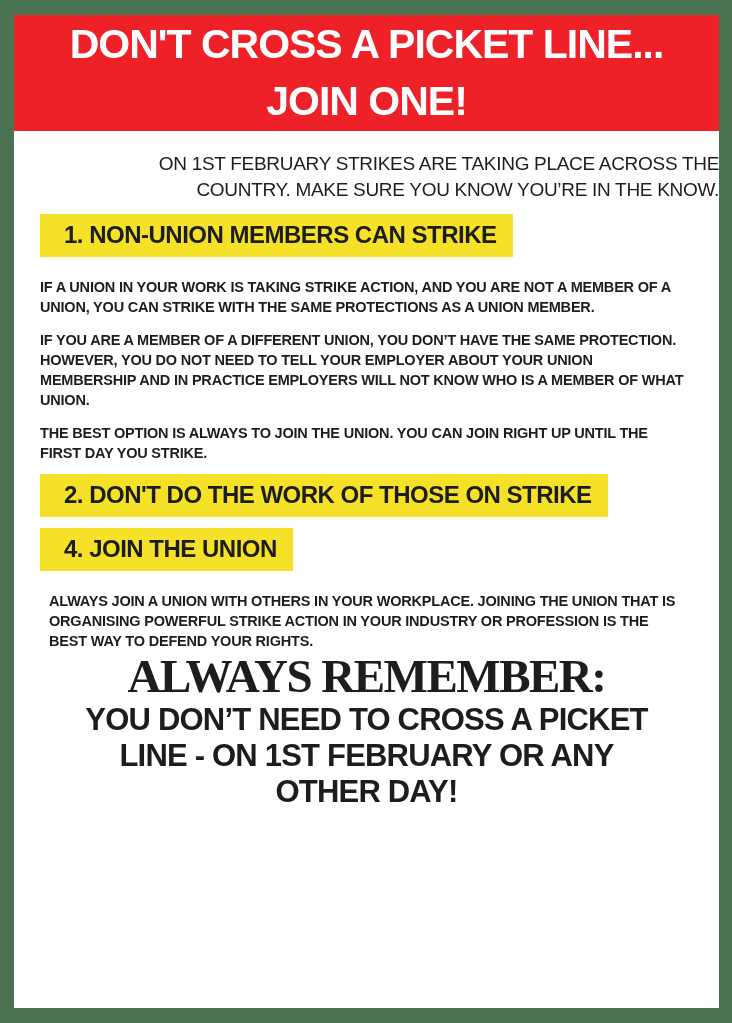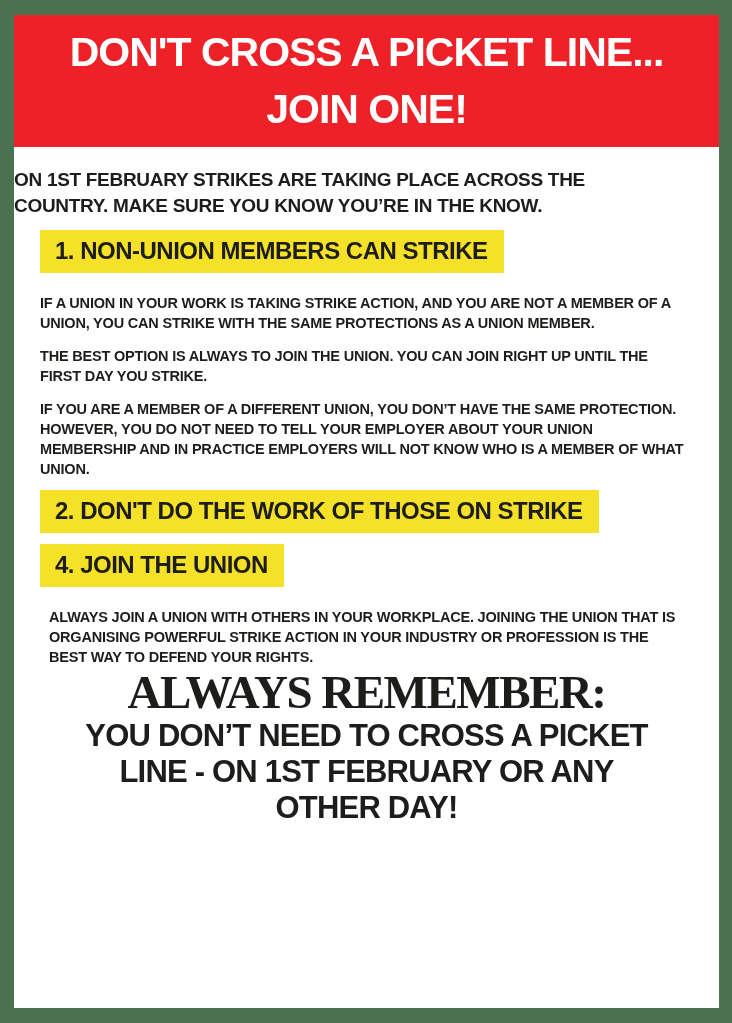--- a/index.html
+++ b/index.html
@@ -23,55 +23,55 @@
     padding: 15px 13px 15px 14px;
   }
   .inner {
     width: 100%;
     height: 993px;
     background: #ffffff;
     overflow: hidden;
   }
   .banner {
     width: 100%;
-    height: 132px;
+    height: 116px;
     background: var(--header-red);
     display: flex;
     align-items: center;
     justify-content: center;
     text-align: center;
   }
   .banner h1 {
     color: var(--header-text-white);
     font-size: 41px;
     line-height: 57px;
     font-weight: 800;
     letter-spacing: -1px;
     white-space: pre-line;
   }
   .intro {
     margin-top: 20px;
-    text-align: left;
+    text-align: right;
     color: var(--text-black);
     font-size: 19px;
     line-height: 26px;
-    font-weight: 700;
+    font-weight: 400;
     letter-spacing: -0.3px;
     white-space: pre-line;
   }
   .content { padding: 0 30px 0 26px; }
   .hl {
     display: inline-block;
     background: var(--highlight-yellow);
     color: var(--text-black);
     font-size: 24px;
     line-height: 30px;
     font-weight: 800;
     letter-spacing: -0.5px;
-    padding: 6px 16px 7px 15px;
+    padding: 6px 16px 7px 24px;
     white-space: pre-line;
     margin-top: 11px;
   }
   .para {
     margin-top: 20px;
     color: var(--text-black);
     font-size: 14.5px;
     line-height: 20px;
     font-weight: 800;
     letter-spacing: -0.2px;
@@ -107,22 +107,22 @@
     </header>
 
     <p class="intro">ON 1ST FEBRUARY STRIKES ARE TAKING PLACE ACROSS THE
 COUNTRY. MAKE SURE YOU KNOW YOU’RE IN THE KNOW.</p>
 
     <div class="content">
 
       <section>
         <h2 class="hl">1. NON-UNION MEMBERS CAN STRIKE</h2>
         <p class="para">IF A UNION IN YOUR WORK IS TAKING STRIKE ACTION, AND YOU ARE NOT A MEMBER OF A UNION, YOU CAN STRIKE WITH THE SAME PROTECTIONS AS A UNION MEMBER.</p>
+        <p class="para">IF YOU ARE A MEMBER OF A DIFFERENT UNION, YOU DON’T HAVE THE SAME PROTECTION. HOWEVER, YOU DO NOT NEED TO TELL YOUR EMPLOYER ABOUT YOUR UNION MEMBERSHIP AND IN PRACTICE EMPLOYERS WILL NOT KNOW WHO IS A MEMBER OF WHAT UNION.</p>
         <p class="para">THE BEST OPTION IS ALWAYS TO JOIN THE UNION. YOU CAN JOIN RIGHT UP UNTIL THE FIRST DAY YOU STRIKE.</p>
-        <p class="para">IF YOU ARE A MEMBER OF A DIFFERENT UNION, YOU DON’T HAVE THE SAME PROTECTION. HOWEVER, YOU DO NOT NEED TO TELL YOUR EMPLOYER ABOUT YOUR UNION MEMBERSHIP AND IN PRACTICE EMPLOYERS WILL NOT KNOW WHO IS A MEMBER OF WHAT UNION.</p>
       </section>
 
 
       <section>
         <h2 class="hl">2. DON'T DO THE WORK OF THOSE ON STRIKE</h2>
       </section>
 
       <section>
         <h2 class="hl">4. JOIN THE UNION</h2>
         <p class="para indent">ALWAYS JOIN A UNION WITH OTHERS IN YOUR WORKPLACE. JOINING THE UNION THAT IS ORGANISING POWERFUL STRIKE ACTION IN YOUR INDUSTRY OR PROFESSION IS THE BEST WAY TO DEFEND YOUR RIGHTS.</p>

